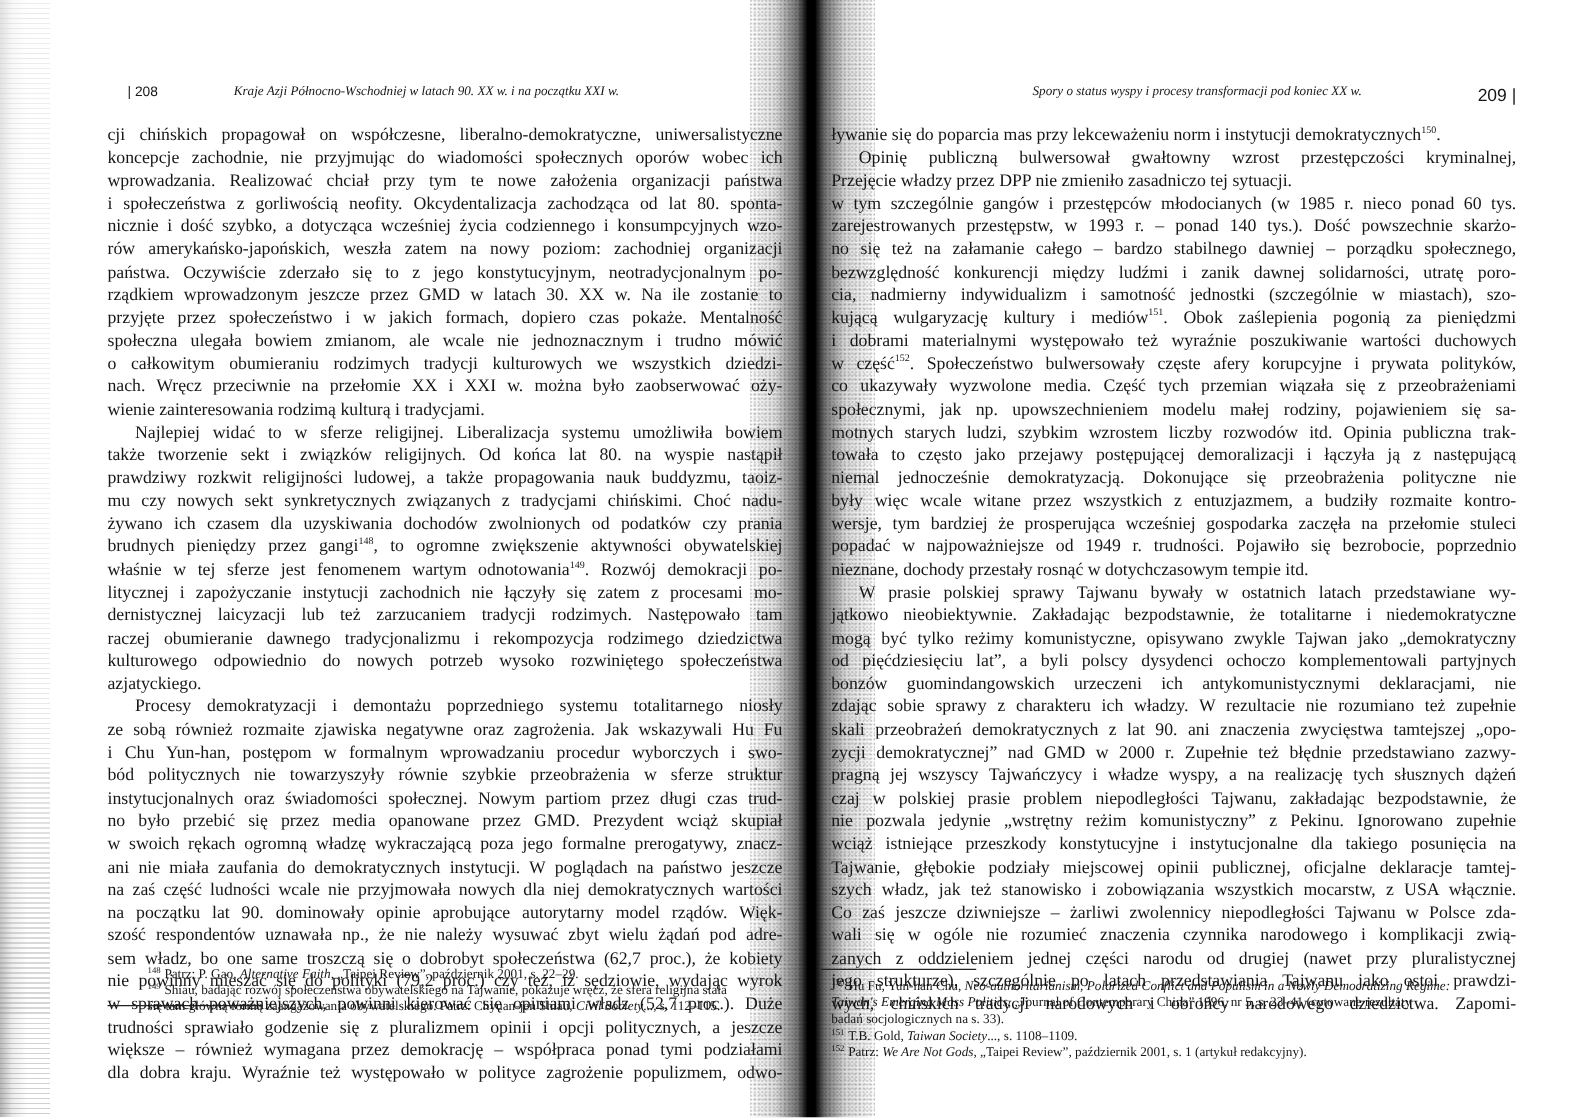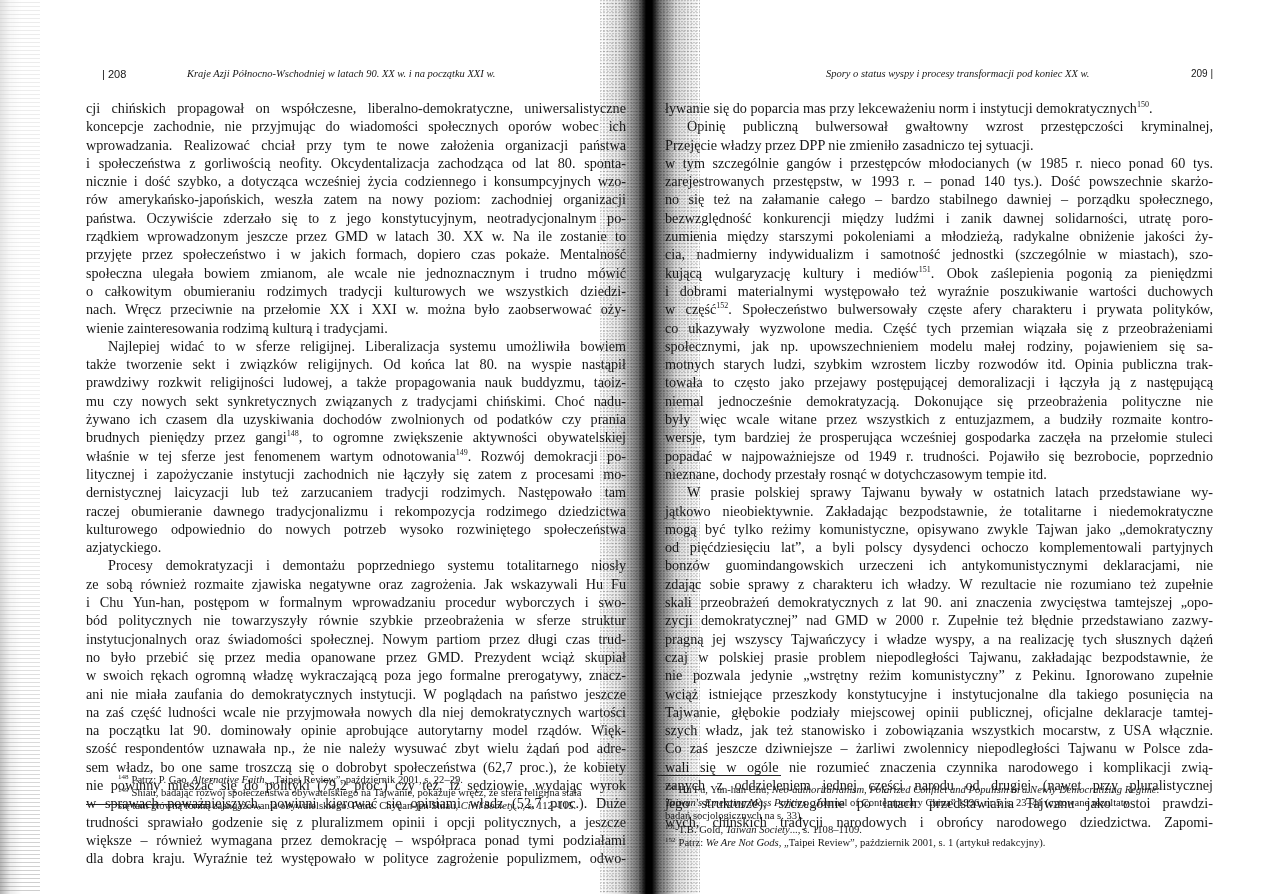--- a/index.html
+++ b/index.html
@@ -18,21 +18,21 @@
       radial-gradient(circle at 30% 20%, rgba(0,0,0,0.18) 0.6px, transparent 1.2px) 0 0/3px 3px,
       radial-gradient(circle at 70% 60%, rgba(0,0,0,0.18) 0.6px, transparent 1.2px) 1px 1px/4px 4px,
       linear-gradient(90deg, rgba(255,255,255,0) 0px, rgba(0,0,0,0.12) 20px, rgba(0,0,0,0.55) 38px, #000 46px, #000 52px, rgba(0,0,0,0.55) 60px, rgba(0,0,0,0.15) 76px, rgba(255,255,255,0) 100px);
   }
   .page { position:absolute; top:0; height:894px; }
   .page-left { left:86px; width:540px; }
   .page-right { left:665px; width:548px; }
   .running-head { position:absolute; top:68px; left:16px; right:0; height:16px; font-size:11.5px; }
   .page-left .pn { position:absolute; left:0; top:0; font-family:"Liberation Sans","DejaVu Sans",sans-serif; font-size:11px; }
   .page-left .rh { position:absolute; left:85px; top:0; font-style:italic; font-size:10.5px; }
-  .page-right .pn { position:absolute; right:0; top:0; font-family:"Liberation Sans","DejaVu Sans",sans-serif; font-size:10px; }
+  .page-right .pn { position:absolute; right:0; top:0; font-family:"Liberation Sans","DejaVu Sans",sans-serif; font-size:14px; }
   .page-right .rh { position:absolute; left:145px; top:0; font-style:italic; font-size:10.5px; }
   .body-text { position:absolute; top:99px; left:0; right:0; font-size:14.2px; line-height:18.3px; }
   .page-right .body-text { top:99px; }
   .line { white-space:nowrap; text-align:justify; text-align-last:justify; display:block; height:18.3px; overflow:visible; }
   .line.last { text-align-last:left; }
   .line.indent { padding-left:22px; }
   sup { font-size:8px; line-height:0; vertical-align:6px; }
   .fn-rule { position:absolute; width:124px; height:1px; background:#222; }
   .page-left .fn-rule { top:804px; left:0; }
   .page-right .fn-rule { top:775px; left:-8px; }
@@ -113,25 +113,24 @@
     <span class="pn">209 |</span>
   </div>
   <div class="body-text">
     <span class="line last"><span>ływanie się do poparcia mas przy lekceważeniu norm i instytucji demokratycznych</span><sup>150</sup>.</span>
     <span class="line indent">Opinię publiczną bulwersował gwałtowny wzrost przestępczości kryminalnej,</span>
     <span class="line last">Przejęcie władzy przez DPP nie zmieniło zasadniczo tej sytuacji.</span>
     <span class="line">w tym szczególnie gangów i przestępców młodocianych (w 1985 r. nieco ponad 60 tys.</span>
     <span class="line">zarejestrowanych przestępstw, w 1993 r. – ponad 140 tys.). Dość powszechnie skarżo-</span>
     <span class="line">no się też na załamanie całego – bardzo stabilnego dawniej – porządku społecznego,</span>
     <span class="line">bezwzględność konkurencji między ludźmi i zanik dawnej solidarności, utratę poro-</span>
-    <span class="line">zumienia między starszymi pokoleniami a młodzieżą, radykalne obniżenie jakości ży-</span>
     <span class="line">cia, nadmierny indywidualizm i samotność jednostki (szczególnie w miastach), szo-</span>
     <span class="line"><span>kującą wulgaryzację kultury i mediów</span><sup>151</sup><span>. Obok zaślepienia pogonią za pieniędzmi</span></span>
     <span class="line">i dobrami materialnymi występowało też wyraźnie poszukiwanie wartości duchowych</span>
-    <span class="line"><span>w część</span><sup>152</sup><span>. Społeczeństwo bulwersowały częste afery charakteru i prywata polityków,</span></span>
+    <span class="line"><span>w część</span><sup>152</sup><span>. Społeczeństwo bulwersowały częste afery korupcyjne i prywata polityków,</span></span>
     <span class="line">co ukazywały wyzwolone media. Część tych przemian wiązała się z przeobrażeniami</span>
     <span class="line">społecznymi, jak np. upowszechnieniem modelu małej rodziny, pojawieniem się sa-</span>
     <span class="line">motnych starych ludzi, szybkim wzrostem liczby rozwodów itd. Opinia publiczna trak-</span>
     <span class="line">towała to często jako przejawy postępującej demoralizacji i łączyła ją z następującą</span>
     <span class="line">niemal jednocześnie demokratyzacją. Dokonujące się przeobrażenia polityczne nie</span>
     <span class="line">były więc wcale witane przez wszystkich z entuzjazmem, a budziły rozmaite kontro-</span>
     <span class="line">wersje, tym bardziej że prosperująca wcześniej gospodarka zaczęła na przełomie stuleci</span>
     <span class="line">popadać w najpoważniejsze od 1949 r. trudności. Pojawiło się bezrobocie, poprzednio</span>
     <span class="line last">nieznane, dochody przestały rosnąć w dotychczasowym tempie itd.</span>
     <span class="line indent">W prasie polskiej sprawy Tajwanu bywały w ostatnich latach przedstawiane wy-</span>

